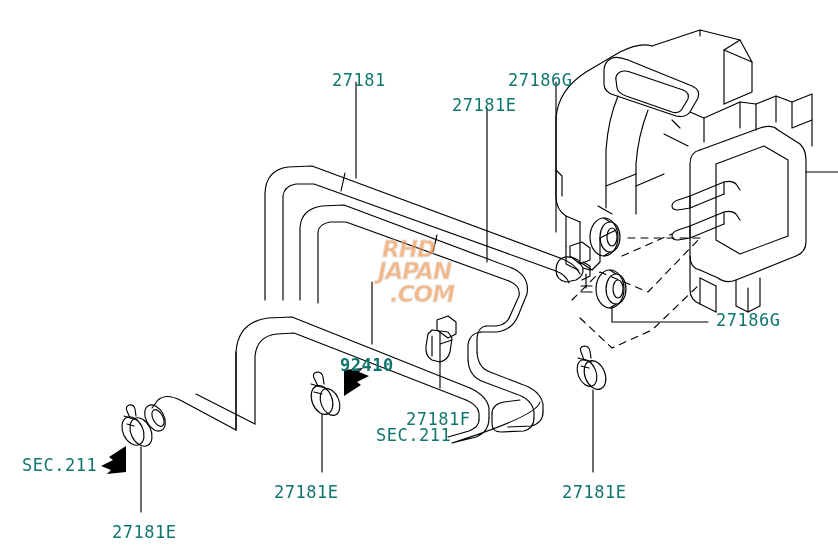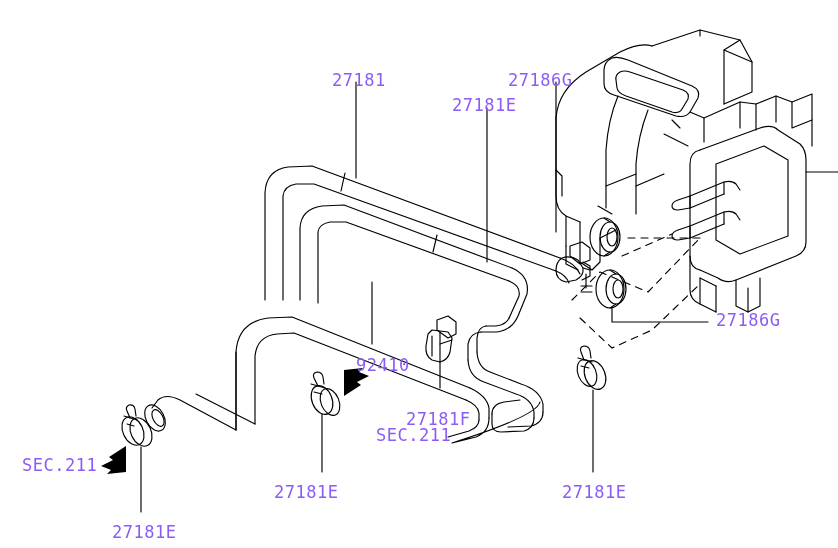--- a/index.html
+++ b/index.html
@@ -3,21 +3,21 @@
 <meta charset="utf-8">
 <style>
   html,body{margin:0;padding:0;background:#ffffff;}
   #page{
     position:relative;width:838px;height:548px;background:#ffffff;
     font-family:"DejaVu Sans Mono","Liberation Mono",monospace;
     overflow:hidden;
   }
   #art{position:absolute;left:0;top:0;width:838px;height:548px;}
   .lbl{
-    position:absolute;color:#8b5cf6;font-size:17px;letter-spacing:0.5px;
+    position:absolute;color:#0f766e;font-size:17px;letter-spacing:0.5px;
     white-space:nowrap;font-family:"DejaVu Sans Mono","Liberation Mono",monospace;
   }
   .wm{
     position:absolute;left:378px;top:238px;width:104px;height:74px;
     pointer-events:none;
   }
   .wm div{
     position:absolute;left:0;font-style:italic;font-weight:bold;
     color:#f08a3c;opacity:.62;font-size:23px;letter-spacing:-1px;
     font-family:"DejaVu Sans","Liberation Sans",sans-serif;
@@ -226,27 +226,32 @@
       <g fill="#000" stroke="none">
         <path d="M126,446 L109,457 L113,460 L101,466 L111,470 L107,474 L126,472 Z"></path>
       </g>
       <g fill="#000" stroke="none">
         <path d="M344,396 L361,385 L357,382 L369,376 L359,372 L363,368 L344,370 Z"></path>
       </g>
 
     </g>
   </svg>
 
+  <div class="wm">
+    <div class="w1">RHD</div>
+    <div class="w2">JAPAN</div>
+    <div class="w3">.COM</div>
+  </div>
 
   <div id="label-layer">
       <div class="lbl" style="left: 332px; top: 70px;">27181</div>
       <div class="lbl" style="left: 508px; top: 70px;">27186G</div>
       <div class="lbl" style="left: 452px; top: 95px;">27181E</div>
       <div class="lbl" style="left: 716px; top: 310px;">27186G</div>
-      <div class="lbl" style="left: 356px; top: 355px;">92410</div>
+      <div class="lbl" style="left: 340px; top: 355px; font-weight: bold;">92410</div>
       <div class="lbl" style="left: 406px; top: 398px; margin-top: 11px;">27181F</div>
       <div class="lbl" style="left: 376px; top: 425px;">SEC.211</div>
       <div class="lbl" style="left: 22px; top: 455px;">SEC.211</div>
       <div class="lbl" style="left: 112px; top: 522px;">27181E</div>
       <div class="lbl" style="left: 274px; top: 482px;">27181E</div>
       <div class="lbl" style="left: 562px; top: 482px;">27181E</div>
     </div>
 
 </div>
 

